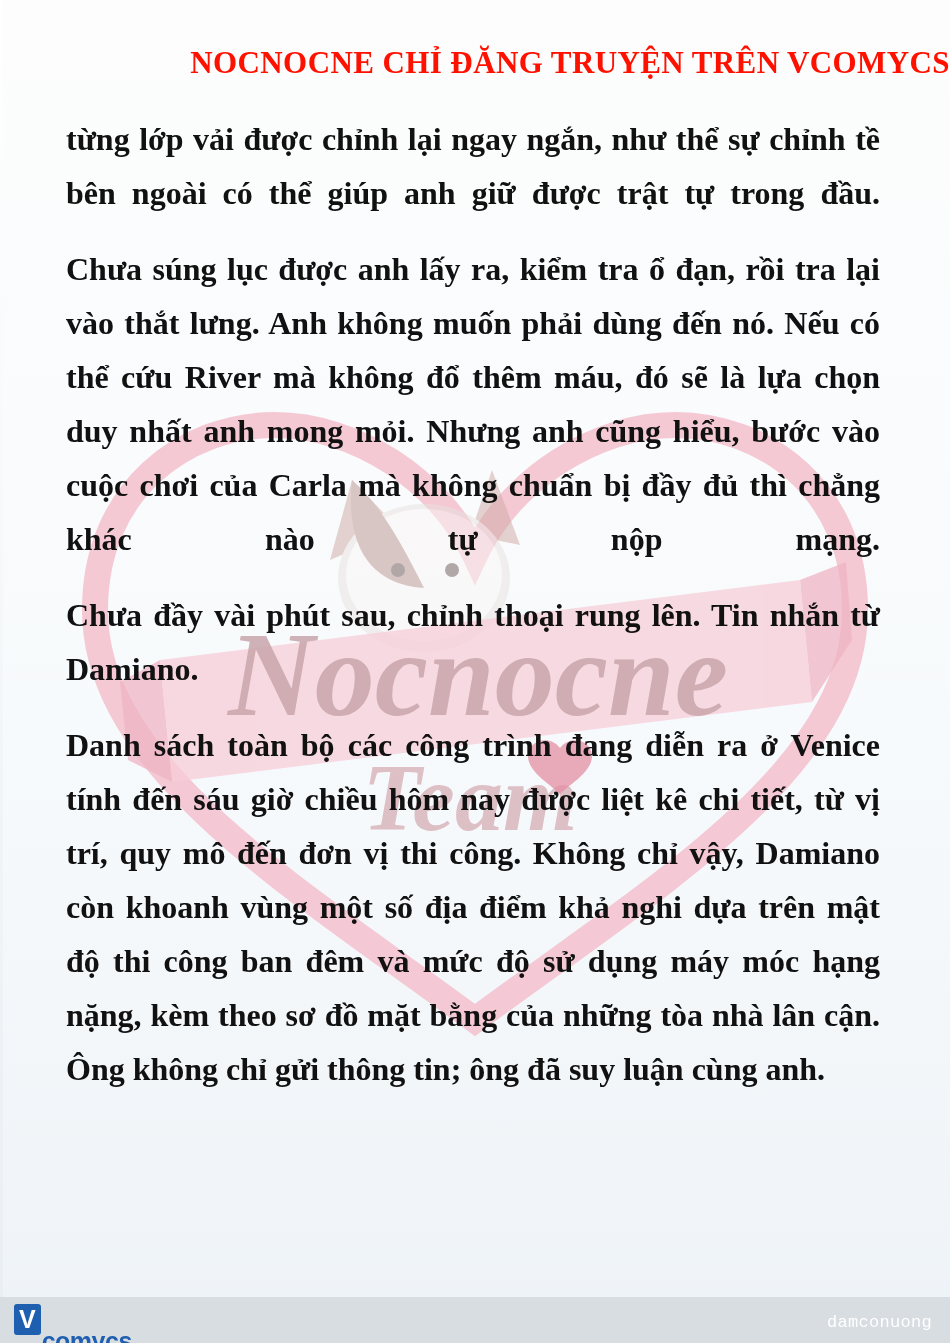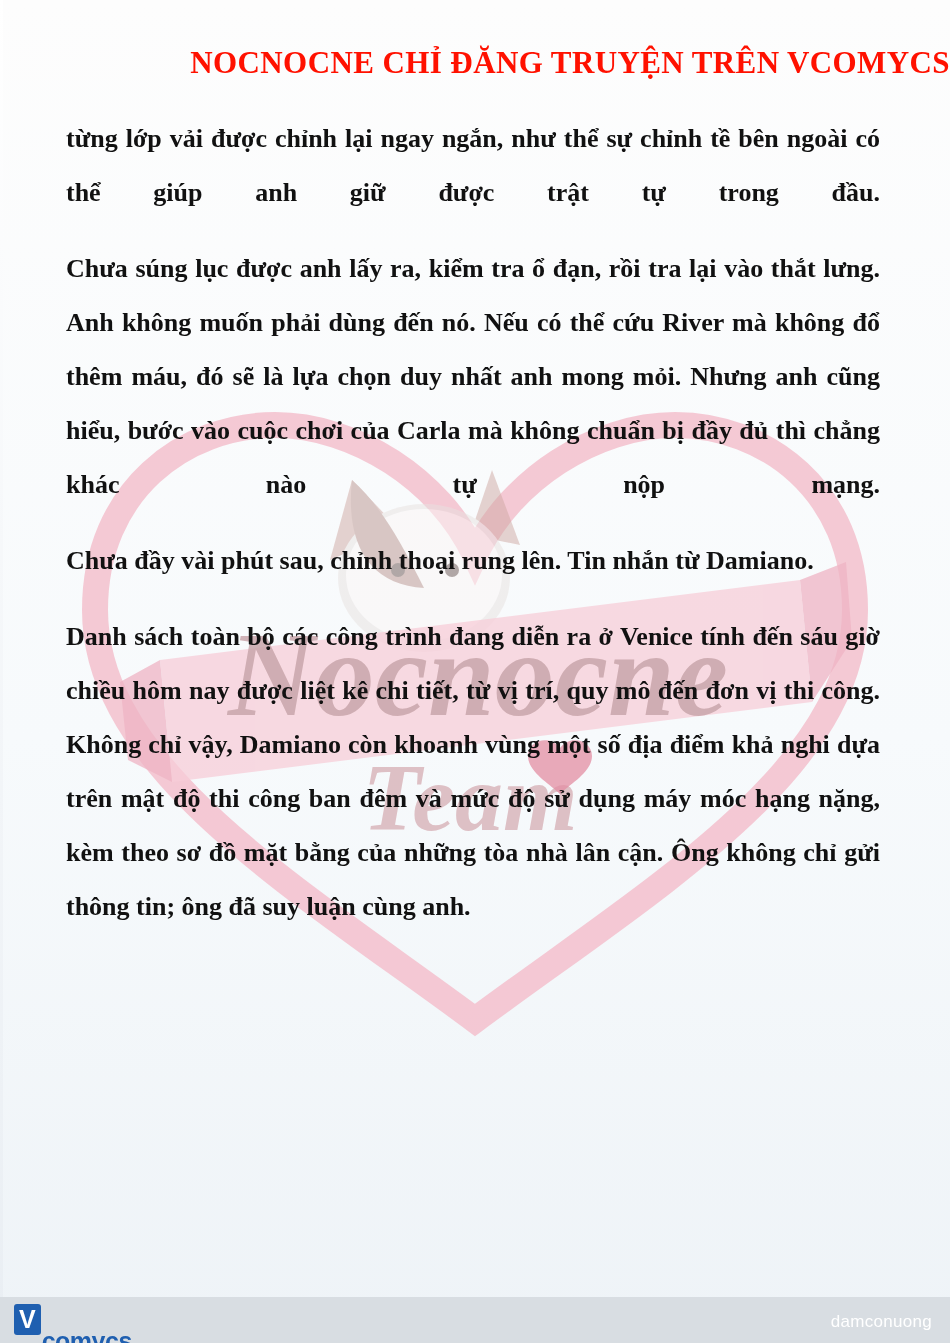--- a/index.html
+++ b/index.html
@@ -58,21 +58,21 @@
     position: absolute;
     left: 66px;
     top: 112px;
     width: 822px;
     z-index: 4;
   }
   .para {
     color: #111111;
     font-family: "Liberation Serif", serif;
     font-weight: bold;
-    font-size: 26px;
+    font-size: 32px;
     line-height: 54px;
     text-align: justify;
     text-justify: inter-word;
     margin: 0 8px 22px 0;
   }
   .para.last {
     margin-bottom: 0;
   }
   
   .para.justify-all {
@@ -115,21 +115,21 @@
     font-weight: bold;
     font-size: 25px;
     letter-spacing: -0.5px;
     margin-top: 45px;
   }
   .footer-right {
     position: absolute;
     right: 18px;
     bottom: 11px;
     color: #ffffff;
-    font-family: Liberation Sans, sans-serif;
+    font-family: Liberation Mono, monospace;
     font-size: 17px;
     letter-spacing: 0.3px;
   }
 
   
   .edge-left {
     position: absolute;
     left: 0; top: 0; bottom: 0;
     width: 3px;
     background: linear-gradient(180deg,#ffffff,#e9eef3);

